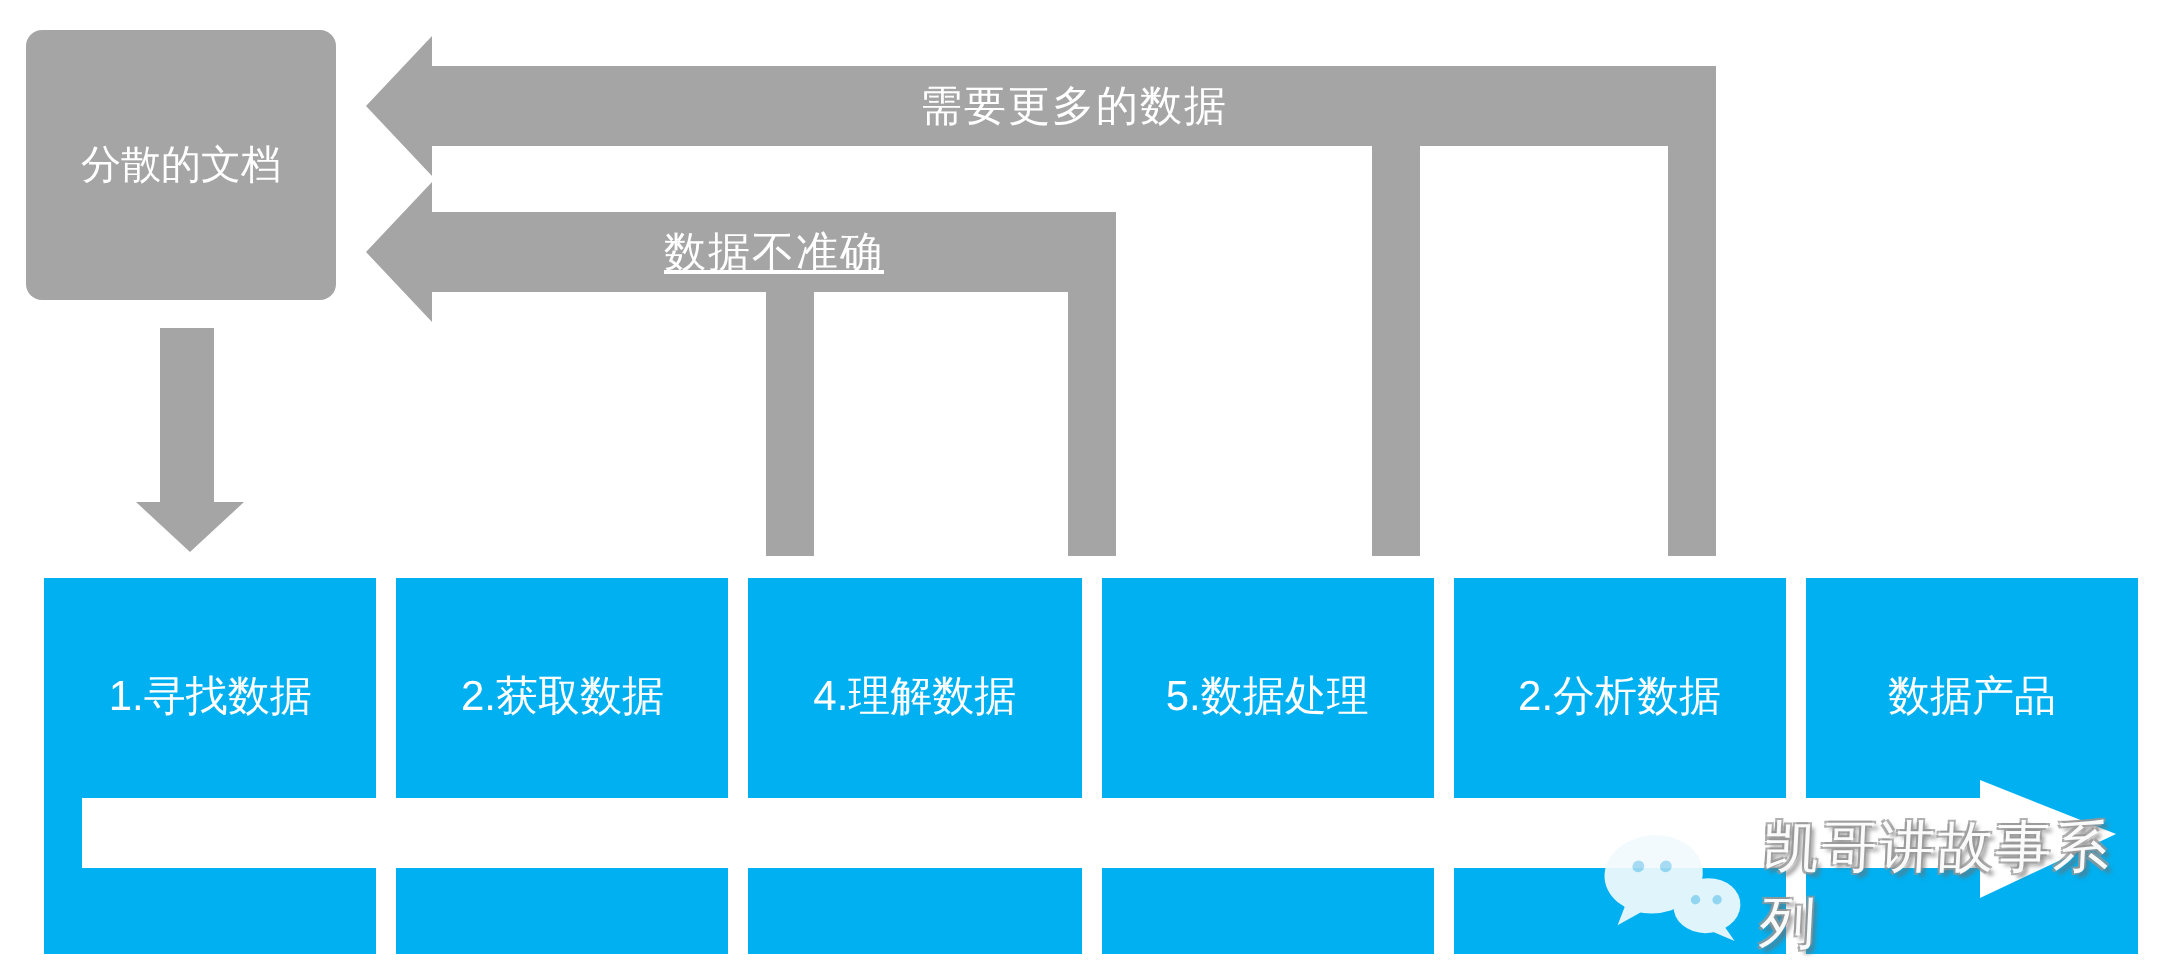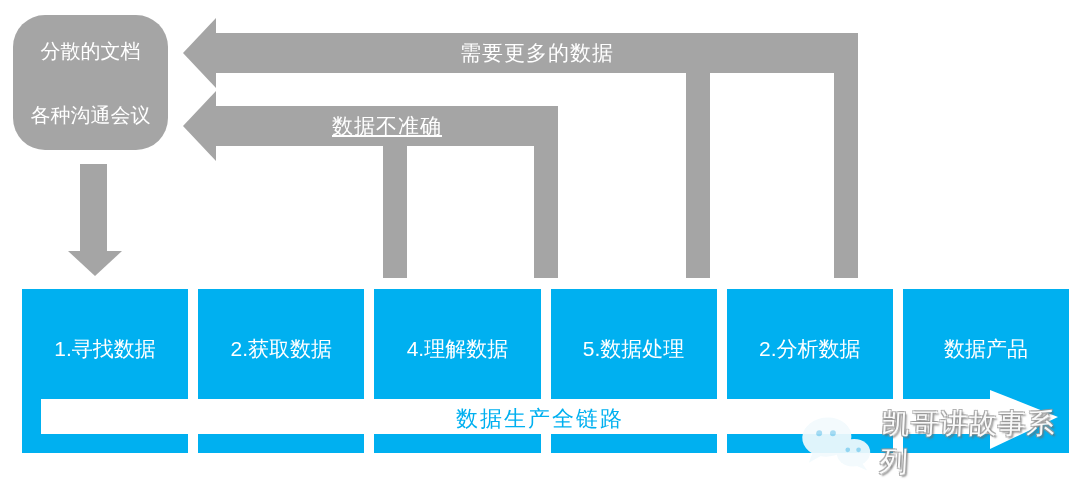--- a/index.html
+++ b/index.html
@@ -3,21 +3,21 @@
 <meta charset="utf-8">
 <style>
   html,body { margin:0; padding:0; background:#ffffff; }
   .canvas {
     position:relative; width:1080px; height:484px; background:var(--background,#fff);
     font-family:"Liberation Sans","DejaVu Sans",sans-serif; overflow:hidden;
   }
   
   .doc-box {
     position:absolute; left:13px; top:15px; width:155px; height:135px;
-    background:var(--gray,#A5A5A5); border-radius:32px; color:#fff;
+    background:var(--gray,#A5A5A5); border-radius:8px; color:#fff;
     display:flex; flex-direction:column; justify-content:center; align-items:center;
     font-size:20px; line-height:28px; text-align:center;gap:36px;
   }
   
   .down-shaft { position:absolute; left:80px; top:164px; width:27px; height:88px; background:var(--gray,#A5A5A5); }
   .down-head  { position:absolute; left:68px; top:251px; width:0; height:0;
                 border-left:27px solid transparent; border-right:27px solid transparent;
                 border-top:25px solid var(--gray,#A5A5A5); }
   
   .arr-head { position:absolute; width:0; height:0;
@@ -29,21 +29,21 @@
               display:flex; align-items:center; justify-content:center; letter-spacing:1px;text-align:center; }
   .arr1-band { left:216px; top:33px; width:642px; height:40px; }
   .arr2-band { left:216px; top:106px; width:342px; height:40px;text-decoration:underline; }
   
   .vbar { position:absolute; width:24px; background:var(--gray,#A5A5A5); }
   .vbar-s5 { left:686px; top:72px;  height:206px; }
   .vbar-s6 { left:834px; top:72px;  height:206px; }
   .vbar-s3 { left:383px; top:145px; height:133px; }
   .vbar-s4 { left:534px; top:145px; height:133px; }
   
-  .stages { position:absolute; left:22px; top:289px; width:1047px; height:164px;
+  .stages { position:absolute; left:22px; top:289px; width:1047px; height:188px;
             display:flex; gap:10px; }
   .stage { flex:1; background:var(--blue,#00B0F0); color:#fff; }
   .stage-label { height:120px; display:flex; flex-direction:column; justify-content:center;
                  text-align:center; font-size:21px; line-height:32px; }
   .stage-label span:empty { display:none; }
   
   .banner-svg { position:absolute; left:41px; top:388px; width:1017px; height:62px; z-index:2; }
   .banner-label { position:absolute; left:0; top:404px; width:1080px; text-align:center;
                   color:var(--blue,#00B0F0); font-size:22px; letter-spacing:2px; z-index:3; }
   
@@ -54,21 +54,20 @@
              text-shadow:-1px -1px 0 rgba(150,150,150,0.75), 1px -1px 0 rgba(150,150,150,0.75),
                          -1px 1px 0 rgba(150,150,150,0.75), 2px 2px 2px rgba(110,110,110,0.8); }
 </style>
 </head>
 <body>
 
 <div class="canvas">
 
   <div class="doc-box">
     <div>分散的文档</div>
-    <div>各种沟通会议</div>
   </div>
 
   <div class="down-shaft"></div>
   <div class="down-head"></div>
 
   <div class="arr-head arr1-head"></div>
   <div class="arr-band arr1-band">
     <span>需要更多的数据</span>
   </div>
   <div class="vbar vbar-s5"></div>
@@ -110,21 +109,20 @@
     <div class="stage">
       <div class="stage-label">
           <span>数据产品</span>
       </div>
     </div>
   </div>
 
   <svg class="banner-svg" viewBox="0 0 1017 62" xmlns="http://www.w3.org/2000/svg">
     <polygon points="0,11 949,11 949,2 1017,29 949,61 949,46 0,46" fill="#ffffff"></polygon>
   </svg>
-  <div class="banner-label">数据生产全链路</div>
 
   <div class="watermark">
     <svg class="wm-icon" viewBox="0 0 74 56" xmlns="http://www.w3.org/2000/svg">
       <ellipse cx="27" cy="22" rx="25" ry="20" fill="#f2fafd"></ellipse>
       <polygon points="14,36 10,48 24,40" fill="#f2fafd"></polygon>
       <circle cx="19" cy="18" r="3" fill="#9fd9f2"></circle>
       <circle cx="33" cy="18" r="3" fill="#9fd9f2"></circle>
       <ellipse cx="55" cy="38" rx="17" ry="14" fill="#f2fafd"></ellipse>
       <polygon points="64,48 70,56 58,51" fill="#f2fafd"></polygon>
       <circle cx="49" cy="35" r="2.4" fill="#9fd9f2"></circle>

